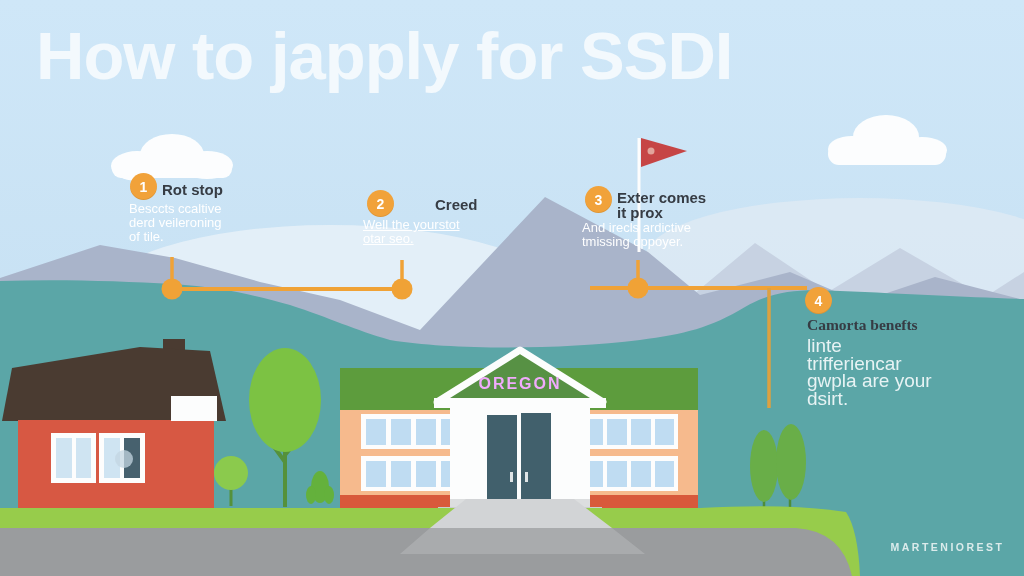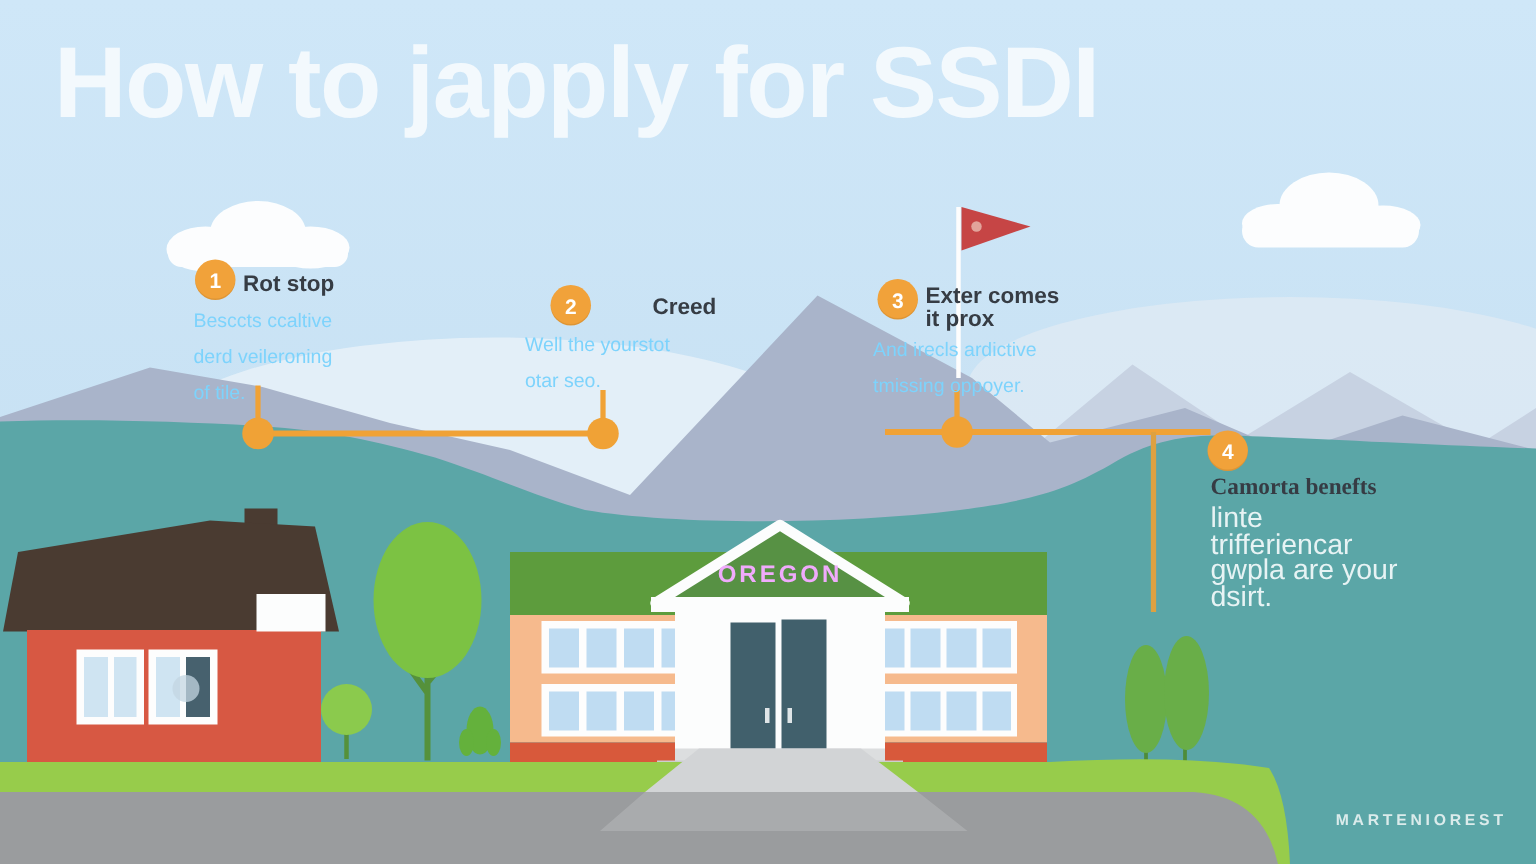--- a/index.html
+++ b/index.html
@@ -22,31 +22,31 @@
     position:absolute;width:27px;height:27px;border-radius:50%;
     background:#f1a23a;color:#ffffff;font-size:14px;font-weight:bold;
     display:flex;align-items:center;justify-content:center;
     box-shadow:inset 0 -1px 0 rgba(0,0,0,0.08);
   }
   .step-title{
     position:absolute;font-size:15px;font-weight:bold;color:#363c44;
     line-height:15px;white-space:pre-line;
   }
   .step-body{
-    position:absolute;font-size:13px;line-height:24px;color:#7dd3fc;
+    position:absolute;font-size:13px;line-height:14px;color:#ffffff;
     white-space:pre-line;
   }
 
   .badge-1{left:130px;top:173px;}
   .title-1{left:162px;top:182px;}
   .body-1{left:129px;top:202px;width:130px;}
 
   .badge-2{left:367px;top:190px;}
   .title-2{left:399px;top:197px;margin-left:36px;}
-  .body-2{left:350px;top:218px;width:125px;}
+  .body-2{left:363px;top:218px;width:125px;text-decoration:underline;}
 
   .badge-3{left:585px;top:186px;}
   .title-3{left:617px;top:190px;}
   .body-3{left:582px;top:221px;width:150px;}
 
   .badge-4{left:805px;top:287px;}
   .title-4{left:807px;top:317px;font-size:15.5px;font-family:Liberation Serif, serif;}
   .body-4{left:807px;top:337px;width:130px;font-size:19px;line-height:17.5px;color:#e7f3f4;}
 
   .oregon-label{

